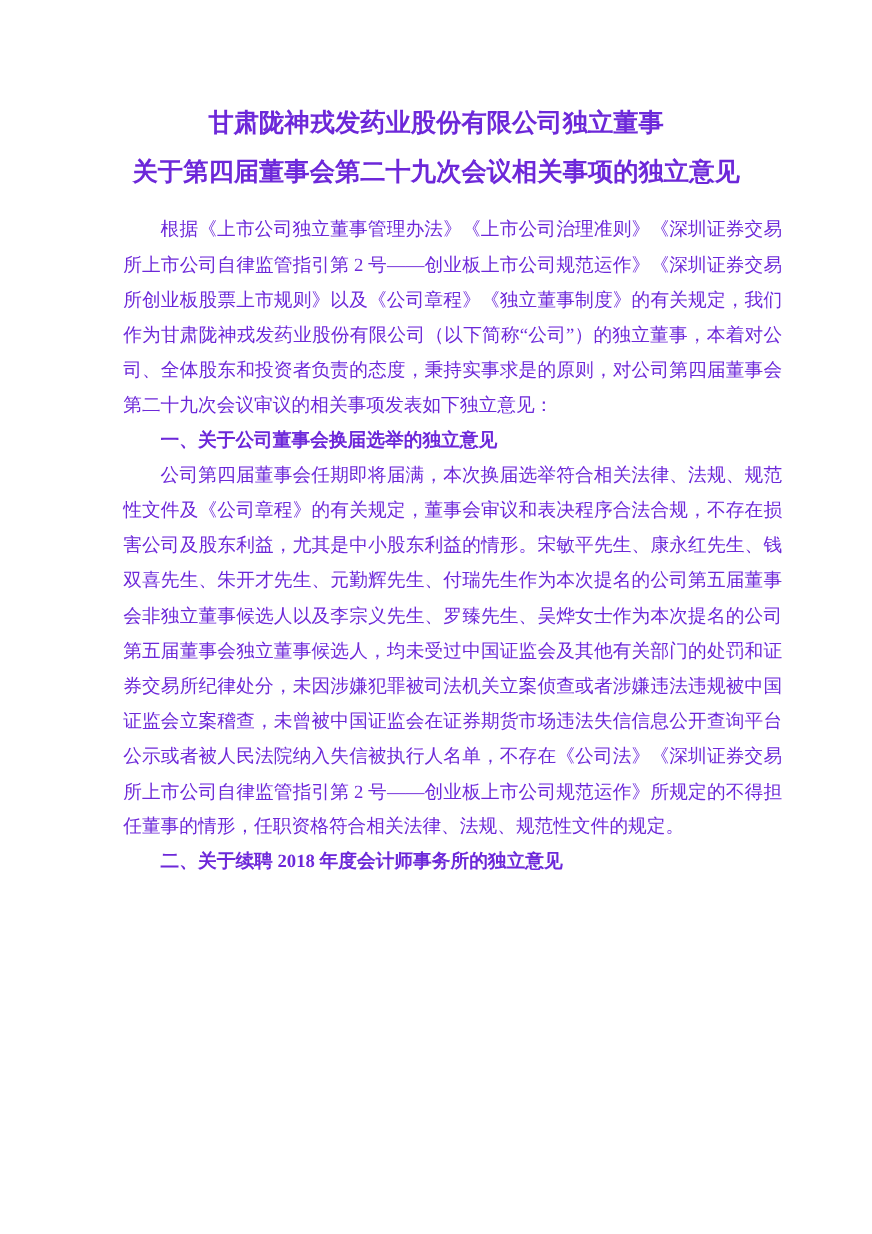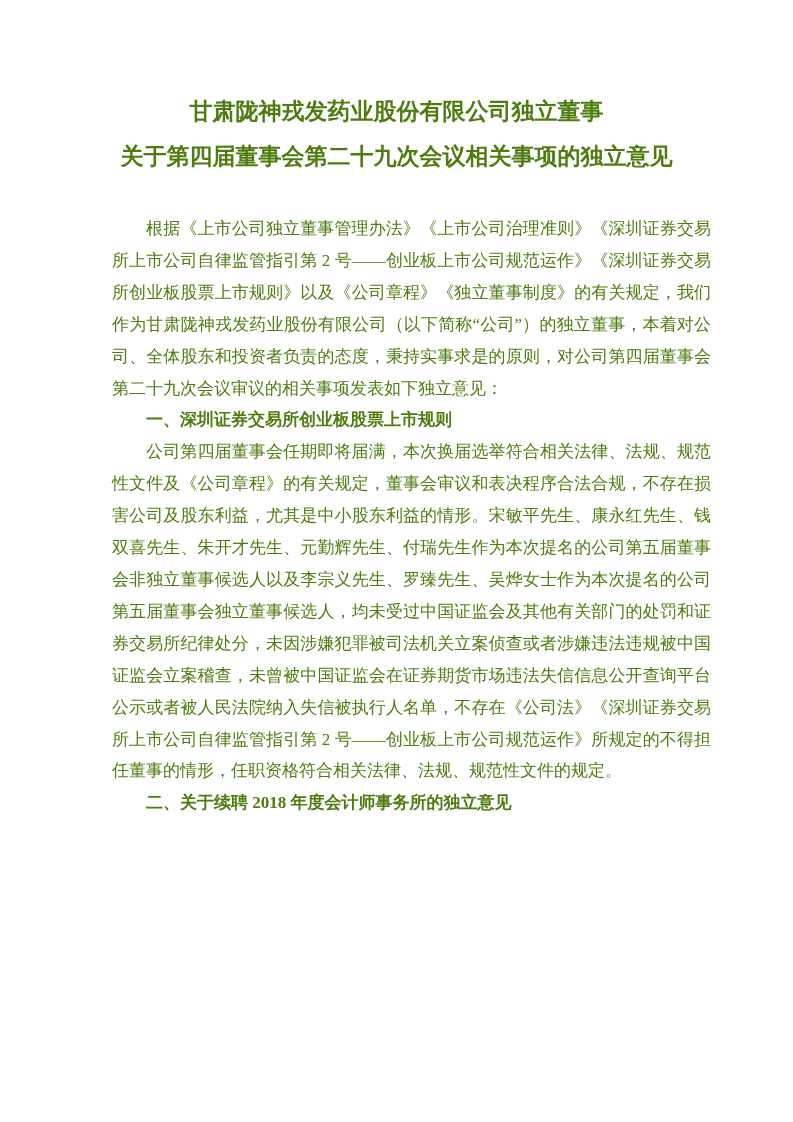--- a/index.html
+++ b/index.html
@@ -1,35 +1,35 @@
 <!DOCTYPE html>
 <html><head>
 <meta charset="utf-8">
 <style>
   html, body { margin: 0; padding: 0; background: #ffffff; }
   .page {
     position: relative;
     width: 793px;
     height: 1122px;
     background: #ffffff;
-    color: #4d7c0f;
+    color: #6d28d9;
     font-family: "Liberation Serif", "DejaVu Serif", serif;
     overflow: hidden;
     box-sizing: border-box;
   }
   .title-block {
     padding-top: 89px;
     text-align: center;
     font-weight: bold;
     font-size: 23px;
     line-height: 45px;
   }
   .title-line { margin: 0; }
   .body-block {
-    margin: 34px 82px 0 112px;
+    margin: 14px 82px 0 112px;
     font-size: 17px;
     line-height: 31.9px;
     text-align: justify;
   }
   .para {
     margin: 0;
     text-indent: 2em;
     word-break: break-all;
   }
   .heading { font-weight: bold; }
@@ -39,18 +39,18 @@
 
 <div class="page">
 
   <div class="title-block">
     <div class="title-line">甘肃陇神戎发药业股份有限公司独立董事</div>
     <div class="title-line">关于第四届董事会第二十九次会议相关事项的独立意见</div>
   </div>
 
   <div class="body-block">
     <p class="para">根据《上市公司独立董事管理办法》《上市公司治理准则》《深圳证券交易所上市公司自律监管指引第 2 号——创业板上市公司规范运作》《深圳证券交易所创业板股票上市规则》以及《公司章程》《独立董事制度》的有关规定，我们作为甘肃陇神戎发药业股份有限公司（以下简称“公司”）的独立董事，本着对公司、全体股东和投资者负责的态度，秉持实事求是的原则，对公司第四届董事会第二十九次会议审议的相关事项发表如下独立意见：</p>
-    <p class="para heading">一、深圳证券交易所创业板股票上市规则</p>
+    <p class="para heading">一、关于公司董事会换届选举的独立意见</p>
     <p class="para">公司第四届董事会任期即将届满，本次换届选举符合相关法律、法规、规范性文件及《公司章程》的有关规定，董事会审议和表决程序合法合规，不存在损害公司及股东利益，尤其是中小股东利益的情形。宋敏平先生、康永红先生、钱双喜先生、朱开才先生、元勤辉先生、付瑞先生作为本次提名的公司第五届董事会非独立董事候选人以及李宗义先生、罗臻先生、吴烨女士作为本次提名的公司第五届董事会独立董事候选人，均未受过中国证监会及其他有关部门的处罚和证券交易所纪律处分，未因涉嫌犯罪被司法机关立案侦查或者涉嫌违法违规被中国证监会立案稽查，未曾被中国证监会在证券期货市场违法失信信息公开查询平台公示或者被人民法院纳入失信被执行人名单，不存在《公司法》《深圳证券交易所上市公司自律监管指引第 2 号——创业板上市公司规范运作》所规定的不得担任董事的情形，任职资格符合相关法律、法规、规范性文件的规定。</p>
     <p class="para heading">二、关于续聘 2018 年度会计师事务所的独立意见</p>
   </div>
 
 </div>
 
 </body></html>

